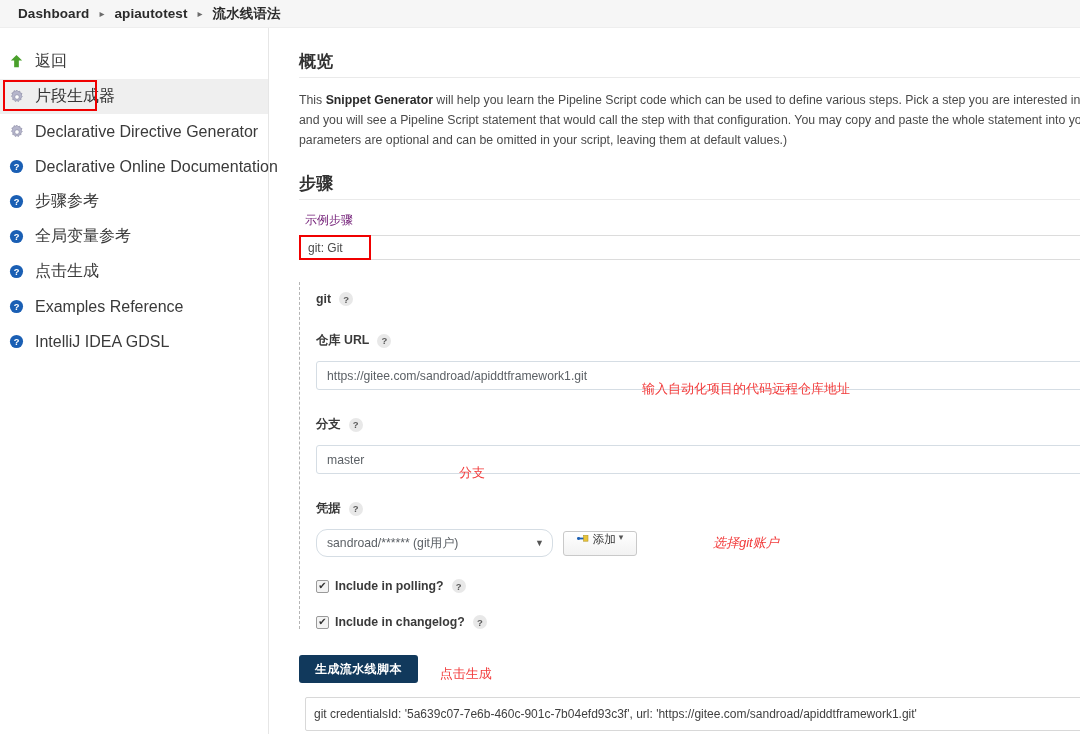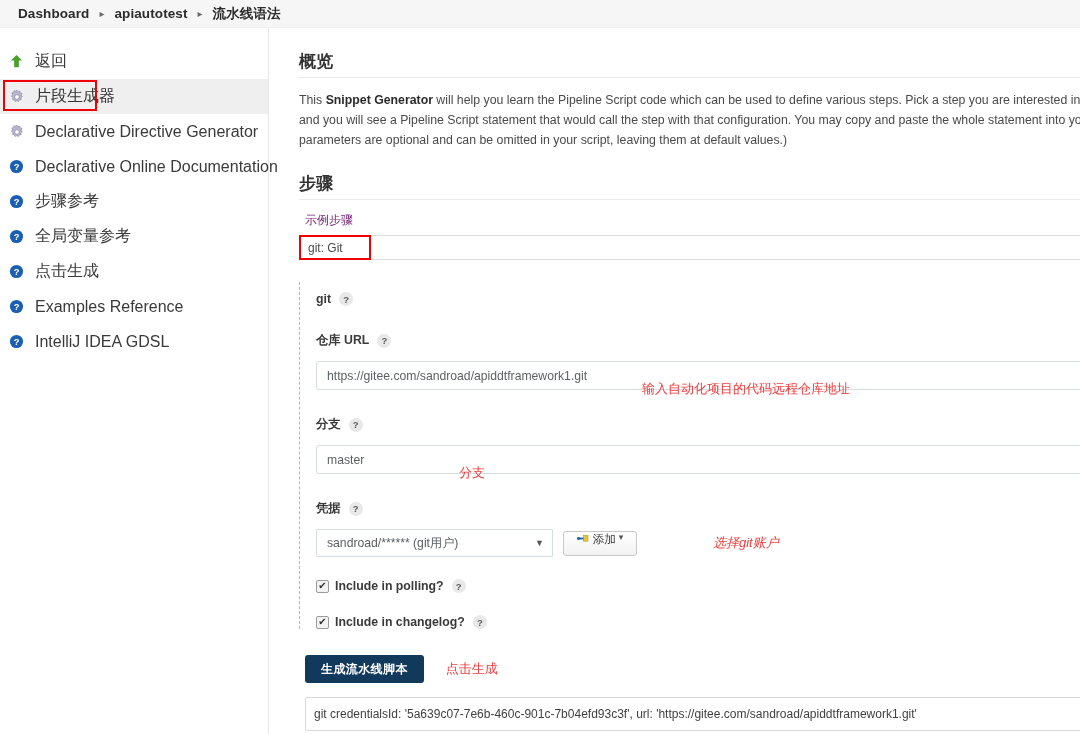--- a/index.html
+++ b/index.html
@@ -164,21 +164,21 @@
     display: flex; align-items: center;
     width: 1020px;
   }
   .field-gap { margin-top: 12px; }
   .block-gap { margin-top: 26px; }
 
   .cred-row { display: flex; align-items: center; margin-top: 12px; }
   .cred-select {
     width: 237px; height: 28px;
     border: 1px solid #d5dde4;
-    border-radius: 1px;
+    border-radius: 11px;
     background: #fff;
     font-size: 12.2px;
     color: #5c6166;
     padding: 0 8px 0 10px;
     display: flex; align-items: center; justify-content: space-between;
   }
   .caret { font-size: 9px; color: #555; }
   .add-btn {
     margin-left: 10px;
     width: 74px; height: 25px;
@@ -205,21 +205,21 @@
     line-height: 1;
   }
   .cbx-label {
     font-size: 12.3px;
     font-weight: bold;
     color: #3a3a3a;
     margin-left: 6px;
     display: flex; align-items: center;
   }
 
-  .gen-row { display: flex; align-items: center; margin-top: 26px; margin-left: 6px; }
+  .gen-row { display: flex; align-items: flex-end; margin-top: 26px; margin-left: 0; }
   .gen-btn {
     background: #11395c;
     color: #ffffff;
     font-size: 12px;
     font-weight: bold;
     border: none;
     border-radius: 3px;
     height: 28px;
     padding: 0 16px;
     cursor: pointer;

